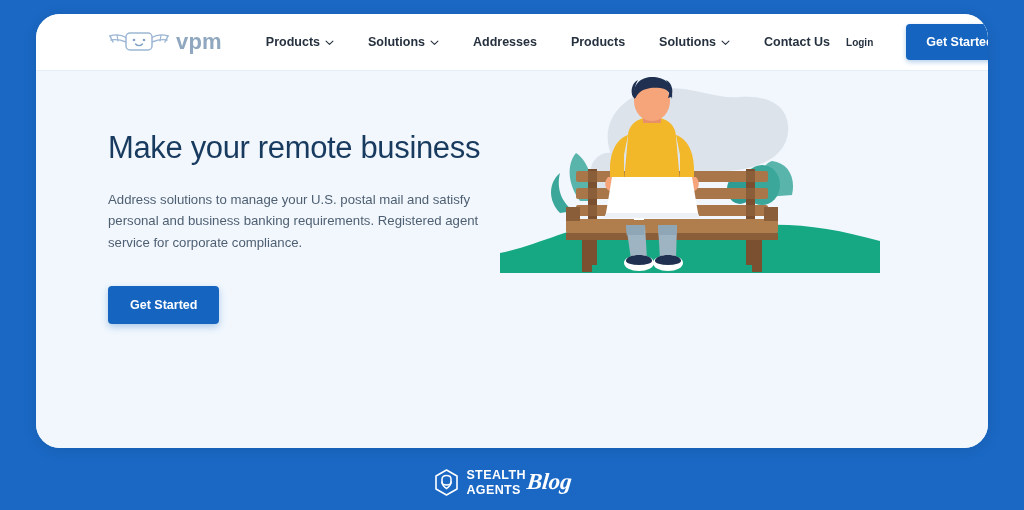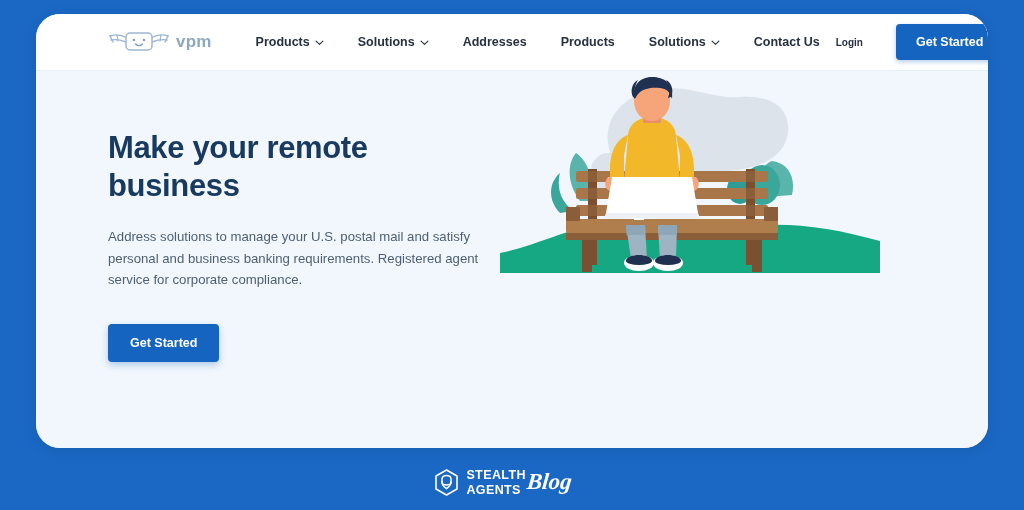--- a/index.html
+++ b/index.html
@@ -27,21 +27,21 @@
     height:57px;
     background:#FFFFFF;
     display:flex;
     align-items:center;
     padding:0 34px 0 72px;
     border-bottom:1px solid #E6EEF7;
   }
   .logo { display:flex; align-items:center; gap:6px; margin-right:44px; }
   .logo-mark { width:62px; height:26px; display:block; }
   .logo-text {
-    font-size:17px; font-weight:600; color:#8FA7BF; letter-spacing:.2px;
+    font-size:22px; font-weight:600; color:#8FA7BF; letter-spacing:.2px;
   }
 
   .nav-links { display:flex; align-items:center; }
   .nav-item {
     display:flex; align-items:center; gap:5px;
     font-size:12.5px; color:#26313F; font-weight:600;
     padding:0 0; margin-right:34px;
     cursor:pointer; white-space:nowrap;justify-content:flex-end;
   }
   .nav-item:last-child { margin-right:16px; }
@@ -66,21 +66,21 @@
     position:relative;
     height:377px;
     background:#F1F7FD;
     display:flex;
   }
   .hero-copy {
     width:470px;
     padding:58px 0 0 72px;
   }
   .hero-title {
-    font-size:31px; line-height:1.21; font-weight:700;
+    font-size:31px; line-height:1.21; font-weight:400;
     color:#173A5E; letter-spacing:-.35px;
     max-width:400px;
   }
   .hero-sub {
     margin-top:22px;
     font-size:13.2px; line-height:1.63;
     color:#4E5F72;
     max-width:385px;
   }
   .hero-cta {

